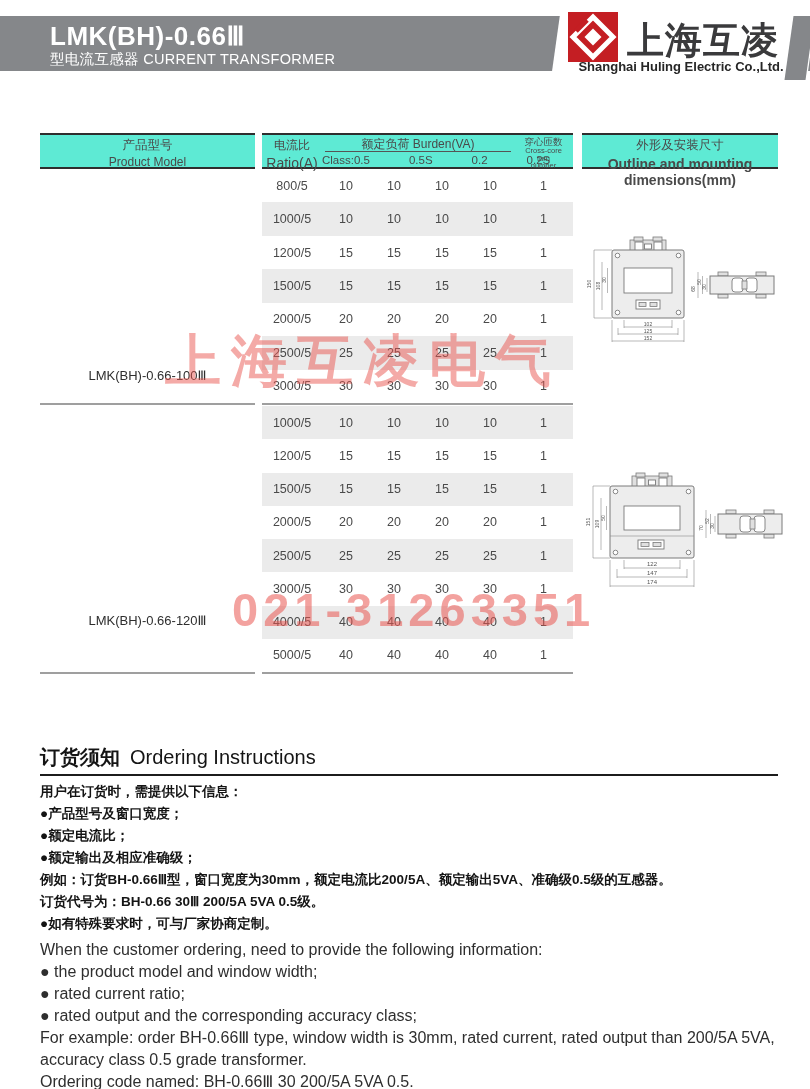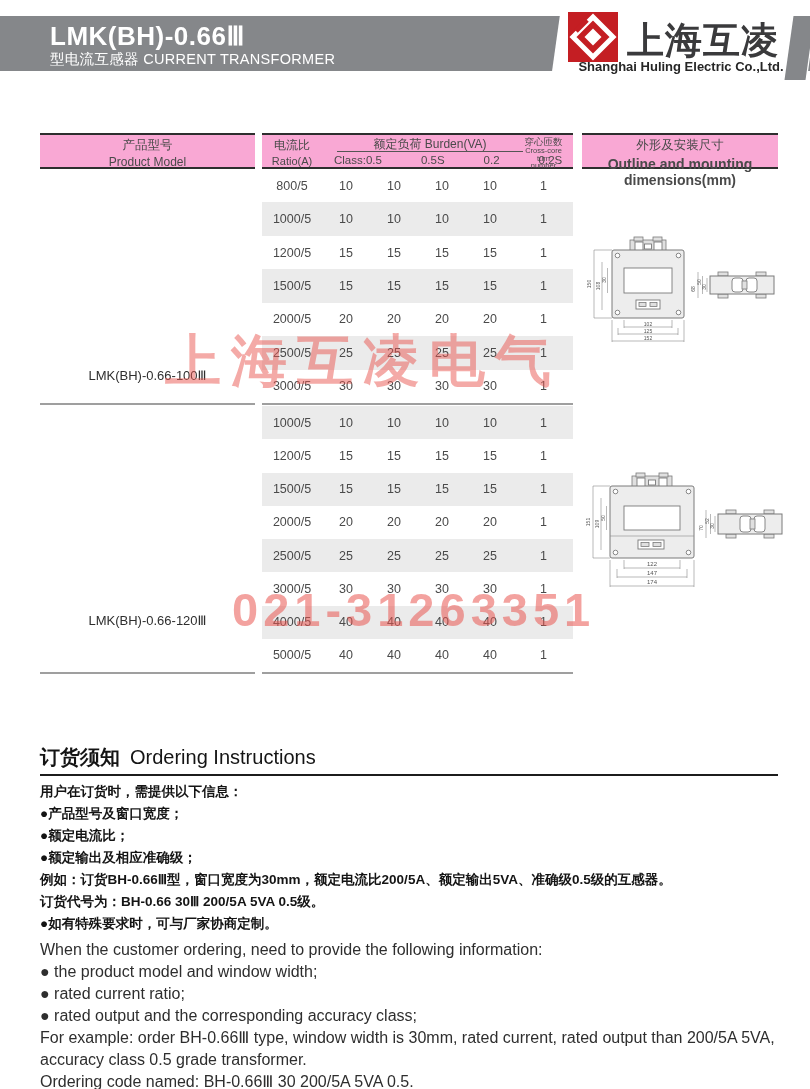--- a/index.html
+++ b/index.html
@@ -10,33 +10,33 @@
   .band{position:absolute;left:0;top:16px;width:810px;height:55px;background:#85878a;}
   .band-title{position:absolute;left:50px;top:21px;font-size:26px;font-weight:bold;color:#fff;letter-spacing:.5px;}
   .band-sub{position:absolute;left:50px;top:50px;font-size:14.5px;color:#fff;letter-spacing:.3px;}
   .logo-white{position:absolute;left:556px;top:12px;width:256px;height:62px;background:#fff;transform:skewX(-8deg);}
   .logo-graytab{position:absolute;left:789px;top:16px;width:21px;height:64px;background:#85878a;transform:skewX(-8deg);}
   .logo-red{position:absolute;left:568px;top:12px;width:50px;height:50px;}
   .logo-cn{position:absolute;left:627px;top:16px;width:165px;font-size:37px;font-weight:bold;color:#3a3a3c;letter-spacing:1px;white-space:nowrap;}
   .logo-en{position:absolute;left:556px;top:59px;width:250px;text-align:center;font-size:13px;font-weight:bold;color:#262626;white-space:nowrap;}
 
   
-  .th{position:absolute;top:133px;height:36px;box-sizing:border-box;background:#f9a8d4;
+  .th{position:absolute;top:133px;height:36px;box-sizing:border-box;background:#5eead4;
       border-top:2px solid #2e2e2e;border-bottom:2px solid #2e2e2e;color:#4a4a4a;text-align:center;}
   .th1{left:40px;width:215px;}
   .thc{left:262px;width:311px;}
   .th7{left:582px;width:196px;}
   .th1 .l1{font-size:12.5px;margin-top:2px;}
   .th1 .l2{font-size:12px;margin-top:1px;text-align:center;}
   .th7 .l1{font-size:12.5px;margin-top:2px;text-align:center;}
   .th7 .l2{font-size:14px;margin-top:2px;font-weight:bold;}
   .th-ratio{position:absolute;left:0;top:0;width:60px;height:32px;}
   .th-ratio .l1{font-size:12px;margin-top:2px;}
-  .th-ratio .l2{font-size:11px;margin-top:1px;}
-  .th-burden{position:absolute;left:72px;top:0;width:192px;height:32px;}
+  .th-ratio .l2{font-size:14px;margin-top:1px;}
+  .th-burden{position:absolute;left:60px;top:0;width:192px;height:32px;}
   .th-burden-title{font-size:12px;margin-top:1px;}
   .th-burden-rule{position:absolute;left:3px;right:3px;top:16px;height:0;border-bottom:1px solid #555;}
   .th-burden-cols{position:absolute;left:0;top:18px;width:192px;display:flex;gap:39px;}
   .bcol{width:48px;font-size:11.5px;line-height:14px;}
   .th-turns{position:absolute;left:252px;top:0;width:59px;height:32px;line-height:1;}
   .turns-line{font-size:7.5px;line-height:7.5px;color:#4a4a4a;}
   .turns-line:first-child{font-size:9.5px;line-height:10px;margin-top:2px;}
 
   
   .rows{position:absolute;left:262px;width:311px;display:flex;flex-direction:column;}

